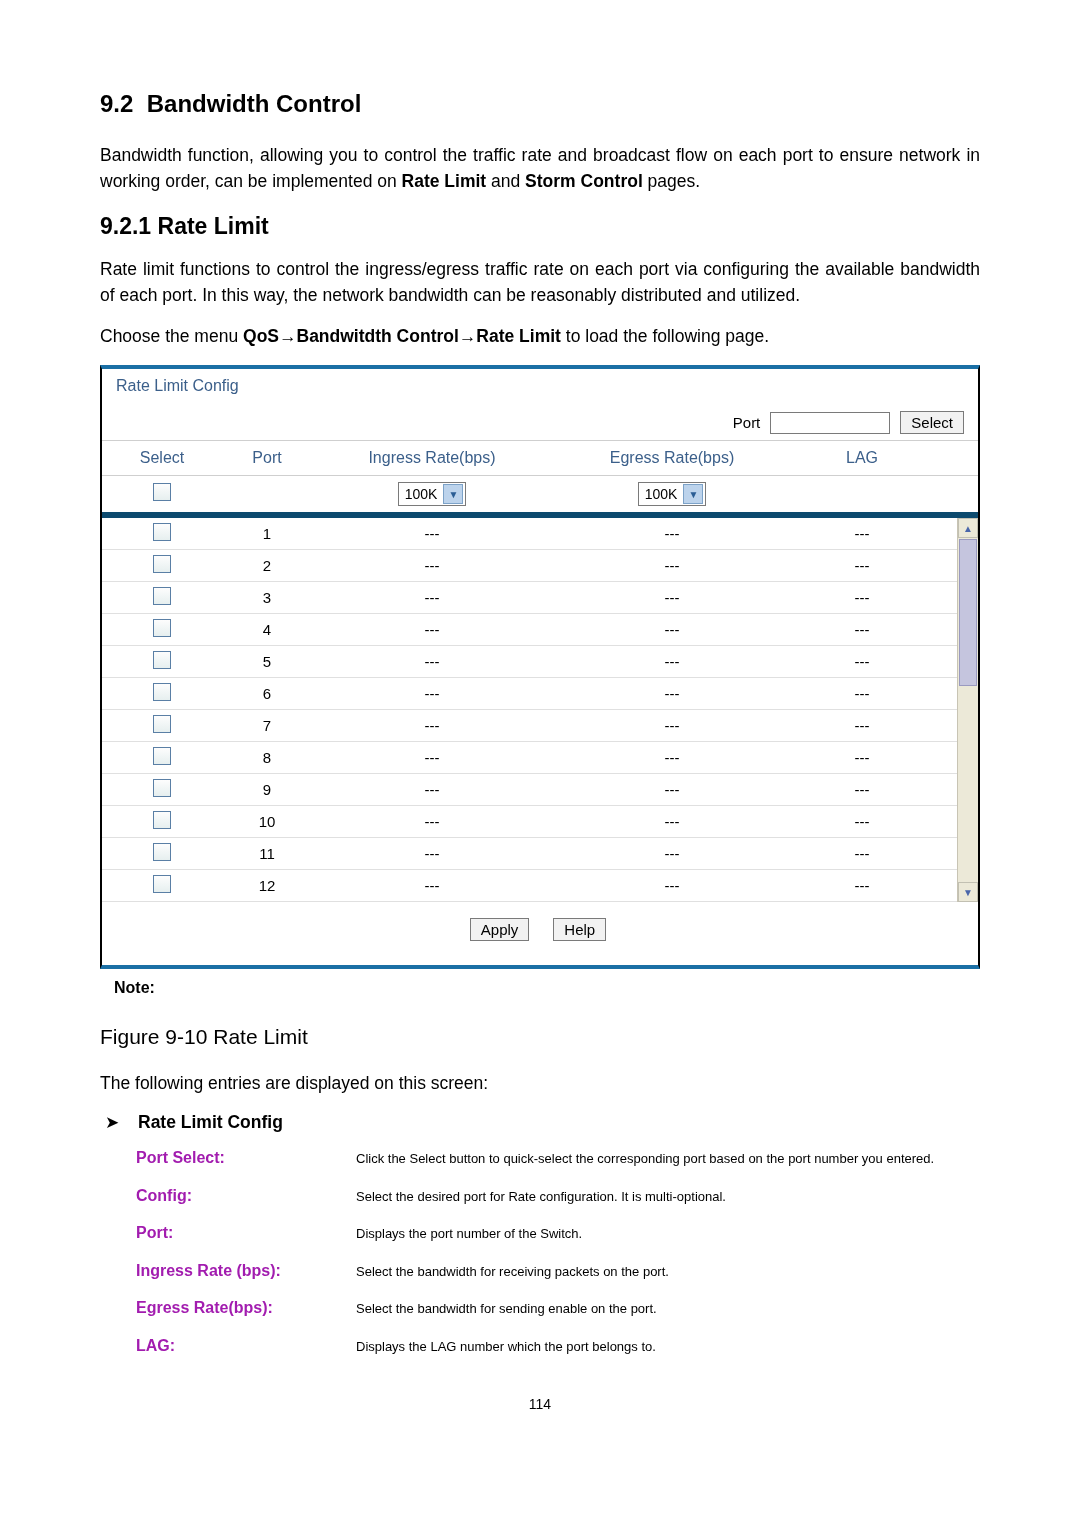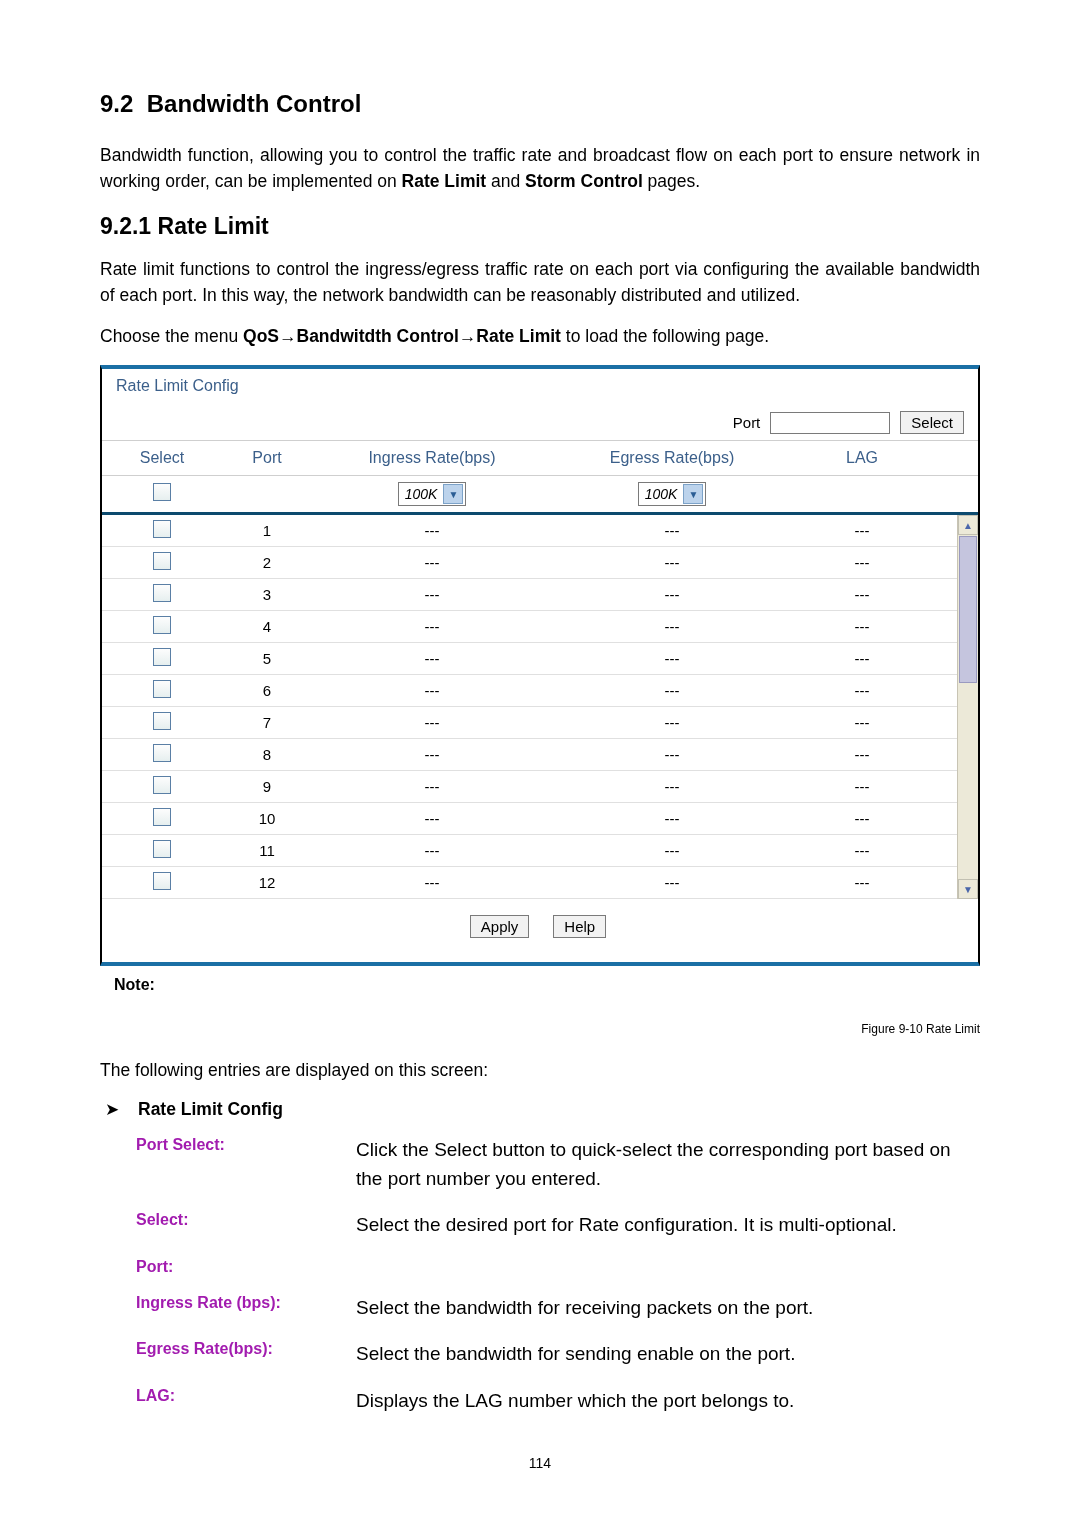--- a/index.html
+++ b/index.html
@@ -83,22 +83,21 @@
   .col-port   { width: 90px;  text-align: center; }
   .col-ingress{ width: 240px; text-align: center; }
   .col-egress { width: 240px; text-align: center; }
   .col-lag    { width: 140px; text-align: center; }
   .col-scroll { width: 20px; }
 
   .filter-row {
     display: flex;
     align-items: center;
     padding: 6px 0;
-    border-bottom: 3px solid #0c4a6e;
-    font-style: italic;
+    border-bottom: 6px solid #0c4a6e;
   }
   .checkbox {
     width: 16px;
     height: 16px;
     border: 1px solid #5a7fa5;
     background: linear-gradient(#fdfdfd, #e6efef);
     display: inline-block;
   }
   .rate-select {
     display: inline-flex;
@@ -170,22 +169,22 @@
   .note-label {
     font-weight: bold;
     font-size: 16px;
     margin: 8px 0 6px 14px;
   }
   .note-text {
     font-size: 16px;
     margin: 0 0 8px 14px;
   }
   .figure-caption {
-    text-align: right;
-    font-size: 12px;
+    text-align: left;
+    font-size: 21px;
     margin: 28px 0 24px 0;
   }
   .entries-text {
     font-size: 17.5px;
     margin: 0 0 18px 0;
   }
   .bullet-row {
     display: flex;
     align-items: center;
     gap: 14px;
@@ -209,21 +208,21 @@
   }
   .def-term {
     width: 220px;
     color: #a21caf;
     font-weight: bold;
     font-size: 16px;
     flex-shrink: 0;
   }
   .def-desc {
     flex: 1;
-    font-size: 19px;
+    font-size: 13px;
     line-height: 1.5;
   }
   .page-num {
     text-align: center;
     font-size: 14px;
     margin-top: 40px;
   }
 </style>
 </head>
 <body>
@@ -394,25 +393,26 @@
     <span class="bullet-icon">➤</span>
     <span class="bullet-label">Rate Limit Config</span>
   </div>
 
   <div class="def-table" id="def-container">
       <div class="def-row">
         <div class="def-term">Port Select:</div>
         <div class="def-desc">Click the Select button to quick-select the corresponding port based on the port number you entered.</div>
       </div>
       <div class="def-row">
-        <div class="def-term">Select:</div>
+        <div class="def-term">Config:</div>
         <div class="def-desc">Select the desired port for Rate configuration. It is multi-optional.</div>
       </div>
       <div class="def-row">
         <div class="def-term">Port:</div>
+        <div class="def-desc">Displays the port number of the Switch.</div>
       </div>
       <div class="def-row">
         <div class="def-term">Ingress Rate (bps):</div>
         <div class="def-desc">Select the bandwidth for receiving packets on the port.</div>
       </div>
       <div class="def-row">
         <div class="def-term">Egress Rate(bps):</div>
         <div class="def-desc">Select the bandwidth for sending enable on the port.</div>
       </div>
       <div class="def-row">

